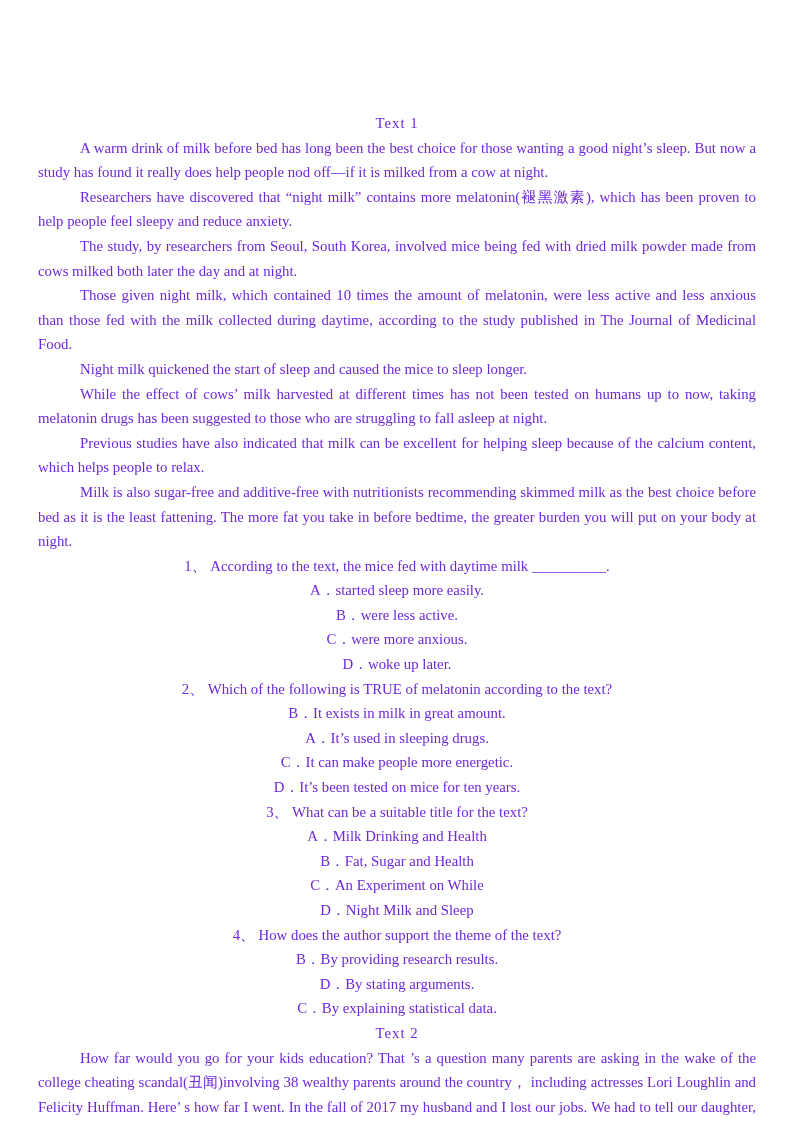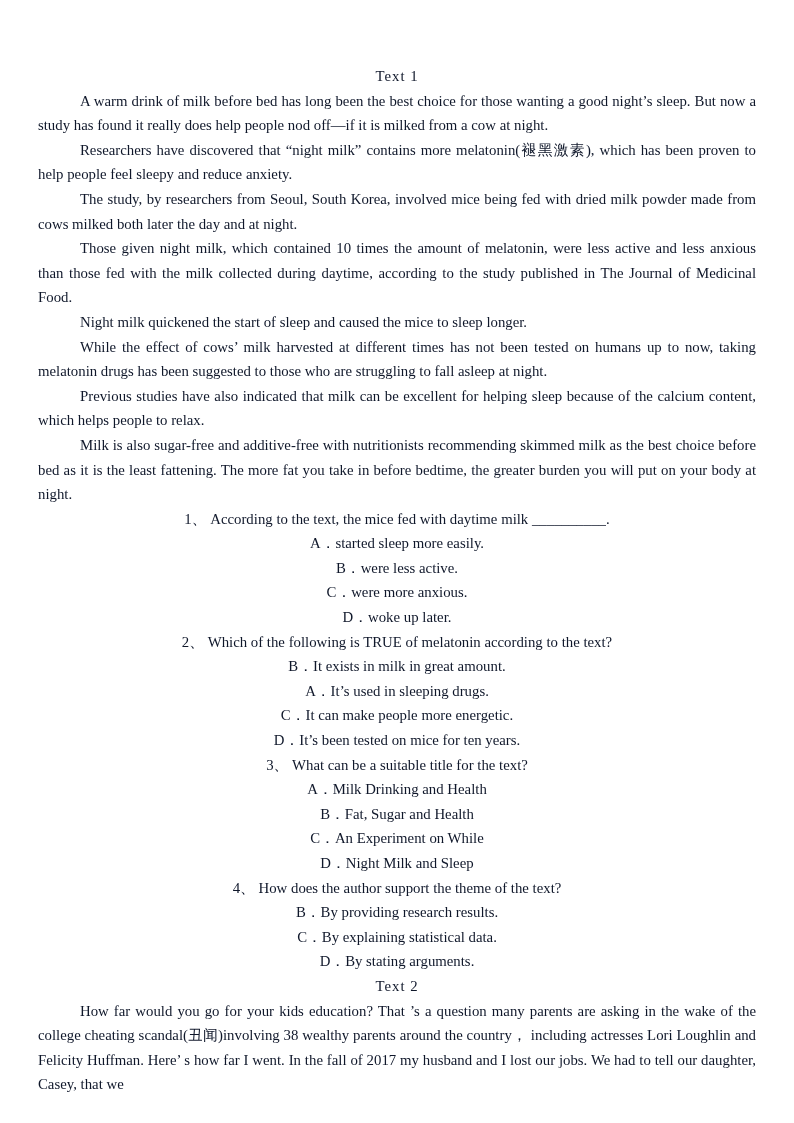--- a/index.html
+++ b/index.html
@@ -5,23 +5,23 @@
   html, body {
     margin: 0;
     padding: 0;
     background: #ffffff;
   }
   .page {
     position: relative;
     width: 794px;
     height: 1123px;
     box-sizing: border-box;
-    padding: 64px 38px 0 38px;
+    padding: 111px 38px 0 38px;
     background: #ffffff;
-    color: #0f172a;
+    color: #6d28d9;
     font-family: "Liberation Serif", "DejaVu Serif", serif;
     font-size: 14.8px;
     line-height: 24.6px;
     overflow: hidden;
   }
   .page p {
     margin: 0;
   }
   .title {
     text-align: center;
@@ -64,19 +64,19 @@
   <p class="line">D．It’s been tested on mice for ten years.</p>
 
   <p class="line">3、 What can be a suitable title for the text?</p>
   <p class="line">A．Milk Drinking and Health</p>
   <p class="line">B．Fat, Sugar and Health</p>
   <p class="line">C．An Experiment on While</p>
   <p class="line">D．Night Milk and Sleep</p>
 
   <p class="line">4、 How does the author support the theme of the text?</p>
   <p class="line">B．By providing research results.</p>
+  <p class="line">D．By stating arguments.</p>
   <p class="line">C．By explaining statistical data.</p>
-  <p class="line">D．By stating arguments.</p>
 
   <p class="title">Text 2</p>
   <p class="para">How far would you go for your kids education? That ’s a question many parents are asking in the wake of the college cheating scandal(丑闻)involving 38 wealthy parents around the country， including actresses Lori Loughlin and Felicity Huffman. Here’ s how far I went. In the fall of 2017 my husband and I lost our jobs. We had to tell our daughter, Casey, that we</p>
 
 </div>
 
 </body></html>

